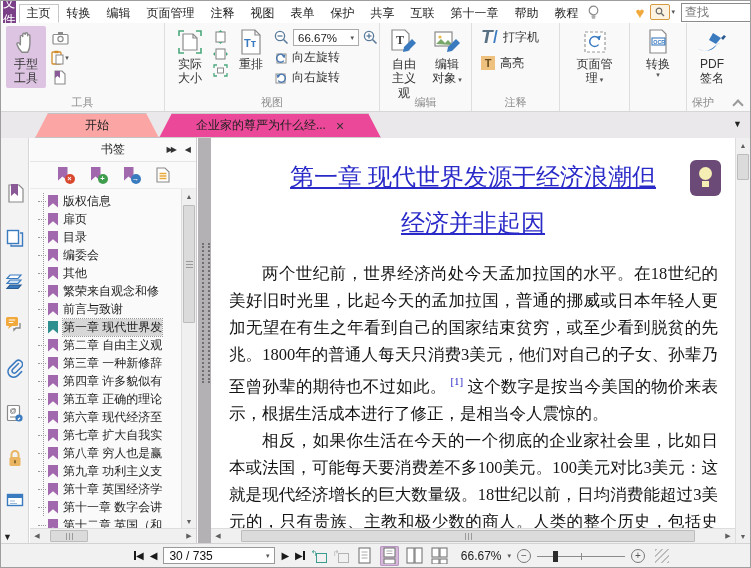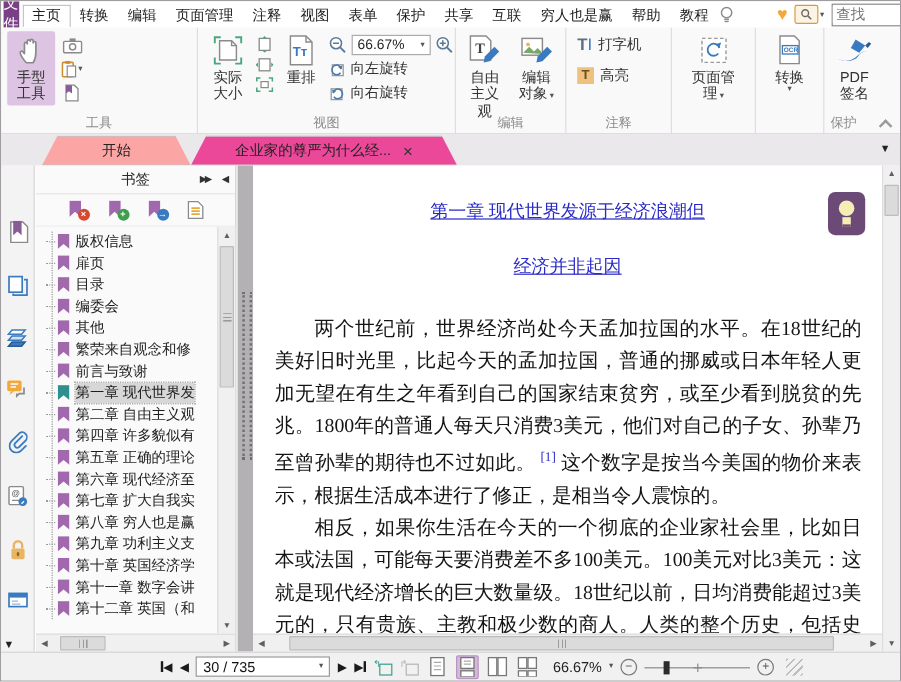--- a/index.html
+++ b/index.html
@@ -33,21 +33,21 @@
   .cap-wide { width:30px; }
   .hand-btn { background:#dcc4e2; }
   .caret { font-size:7px; color:#555; line-height:1; }
   .smallcol { display:flex; flex-direction:column; gap:3px; padding-top:3px; }
   .sicon { width:22px; height:17px; display:flex; align-items:center; justify-content:center; gap:1px; }
   .fitcol { display:flex; flex-direction:column; gap:4px; padding-top:4px; }
   .zoomcol { display:flex; flex-direction:column; gap:3px; padding-top:3px; }
   .zrow { display:flex; align-items:center; gap:4px; color:#333; white-space:nowrap; }
   .zoombo { width:66px; height:17px; border:1px solid #ababab; background:#fff; display:flex; align-items:center; justify-content:space-between; padding:0 4px; font-size:11.5px; color:#222; }
   .crow { display:flex; align-items:center; gap:5px; height:22px; color:#333; white-space:nowrap; padding:0 4px; }
-  .ti-icon { font-weight:bold; font-size:14px; color:#5a7184; }
+  .ti-icon { font-weight:bold; font-size:19px; color:#5a7184;font-style:italic; }
   .ti-icon .ibeam { color:#3a7abf; font-weight:normal; }
   .hl-icon { width:14px; height:14px; background:#eec27e; color:#6a4e1e; font-weight:bold; font-size:11px; display:flex; align-items:center; justify-content:center; }
   .ribbon-collapse { position:absolute; right:8px; bottom:4px; width:9px; height:9px; }
   .ribbon-collapse::before { content:""; position:absolute; left:1px; top:3px; width:6px; height:6px; border-left:2px solid #9a9a9a; border-top:2px solid #9a9a9a; transform:rotate(45deg); }
   
   .tabbar { position:absolute; top:111px; left:0; right:0; height:26px; background:#eae8ea; }
   .dtab { position:absolute; bottom:0; height:25px; display:flex; align-items:center; justify-content:center; clip-path:polygon(13px 0, calc(100% - 13px) 0, 100% 100%, 0 100%); color:#222; }
   .dtab.start { left:34px; width:124px; background:#fca5a5; box-shadow:inset 0 0 0 1px #c5c2c5; }
   .dtab.active { left:158px; width:222px; background:#ec4899; box-shadow:inset 0 0 0 1px #cfccce; }
   .dtab-label { max-width:165px; overflow:hidden; white-space:nowrap; }
@@ -86,21 +86,21 @@
   .hgrip { width:7px; height:7px; background:repeating-linear-gradient(90deg,#9a9a9a 0 1px,transparent 1px 3px); }
   .hscroll { height:15px; background:#f1f0f1; border-top:1px solid #ddd; position:relative; flex:none; }
   .hs-arrow { position:absolute; top:0; bottom:0; width:14px; display:flex; align-items:center; justify-content:center; font-size:7px; color:#5e5e5e; }
   .hs-arrow.left { left:0; } .hs-arrow.right { right:0; }
   .hs-thumb { position:absolute; top:1px; bottom:1px; background:#dcdbdc; border:1px solid #bdbcbd; border-radius:1px; display:flex; align-items:center; justify-content:center; }
   
   .splitter { position:absolute; top:137px; left:197px; width:13px; bottom:24px; background:#b3b1b3; }
   .splitter::after { content:""; position:absolute; left:4px; top:105px; width:4px; height:140px; border-left:2px dotted #706e70; border-right:2px dotted #706e70; }
   
   .docpage { position:absolute; top:137px; left:210px; right:15px; bottom:39px; background:#fff; overflow:hidden; }
-  .doc-title { margin-top:16px; text-align:center; font-family:"Liberation Serif","DejaVu Serif",serif; font-size:15px; color:#2a2ac8; line-height:46px; }
+  .doc-title { margin-top:16px; text-align:center; font-family:"Liberation Serif","DejaVu Serif",serif; font-size:24px; color:#2a2ac8; line-height:46px; }
   .doc-title span { text-decoration:underline; }
   .annot-bulb { position:absolute; right:14px; top:22px; width:31px; height:36px; background:#6b4a78; border-radius:6px; }
   .annot-bulb::before { content:""; position:absolute; left:9px; top:7px; width:13px; height:13px; border-radius:50%; background:#f5eeb4; }
   .annot-bulb::after { content:""; position:absolute; left:12px; top:21px; width:7px; height:6px; background:#f5eeb4; border-bottom:2px solid #6b4a78; }
   .doc-body { margin:14px 17px 0 18px; font-family:"Liberation Serif","DejaVu Serif",serif; font-size:16.5px; line-height:27px; color:#141414; text-align:justify; }
   .doc-body p { text-indent:2em; margin:0; }
   .fnote { color:#2a2ac8; font-size:11px; vertical-align:super; margin:0 4px; }
   .doc-hscroll { position:absolute; left:210px; right:15px; bottom:24px; height:15px; }
   .doc-vscroll { top:137px; bottom:24px; }
   
@@ -136,21 +136,21 @@
     <div class="mtab active">主页</div>
         <div class="mtab">转换</div>
         <div class="mtab">编辑</div>
         <div class="mtab">页面管理</div>
         <div class="mtab">注释</div>
         <div class="mtab">视图</div>
         <div class="mtab">表单</div>
         <div class="mtab">保护</div>
         <div class="mtab">共享</div>
         <div class="mtab">互联</div>
-        <div class="mtab">穷人也是赢</div>
+        <div class="mtab">第十一章</div>
         <div class="mtab">帮助</div>
         <div class="mtab">教程</div>
       </div>
     <div class="menu-right">
       <span>
         <svg width="13" height="15" viewBox="0 0 13 15">
             <circle cx="6.5" cy="5.5" r="4.3" fill="none" stroke="#8a8a8a" stroke-width="1.2"></circle>
             <rect x="4.5" y="10.5" width="4" height="1.2" fill="#8a8a8a"></rect>
             <rect x="4.8" y="12.3" width="3.4" height="1.2" fill="#8a8a8a"></rect>
           </svg>
@@ -510,20 +510,24 @@
           <div class="bmrow selected">
           <span class="bmicon"></span>
           <span class="bmlabel">第一章 现代世界发</span>
         </div>
           <div class="bmrow">
           <span class="bmicon"></span>
           <span class="bmlabel">第二章 自由主义观</span>
         </div>
           <div class="bmrow">
           <span class="bmicon"></span>
+          <span class="bmlabel">第三章 一种新修辞</span>
+        </div>
+          <div class="bmrow">
+          <span class="bmicon"></span>
           <span class="bmlabel">第四章 许多貌似有</span>
         </div>
           <div class="bmrow">
           <span class="bmicon"></span>
           <span class="bmlabel">第五章 正确的理论</span>
         </div>
           <div class="bmrow">
           <span class="bmicon"></span>
           <span class="bmlabel">第六章 现代经济至</span>
         </div>

